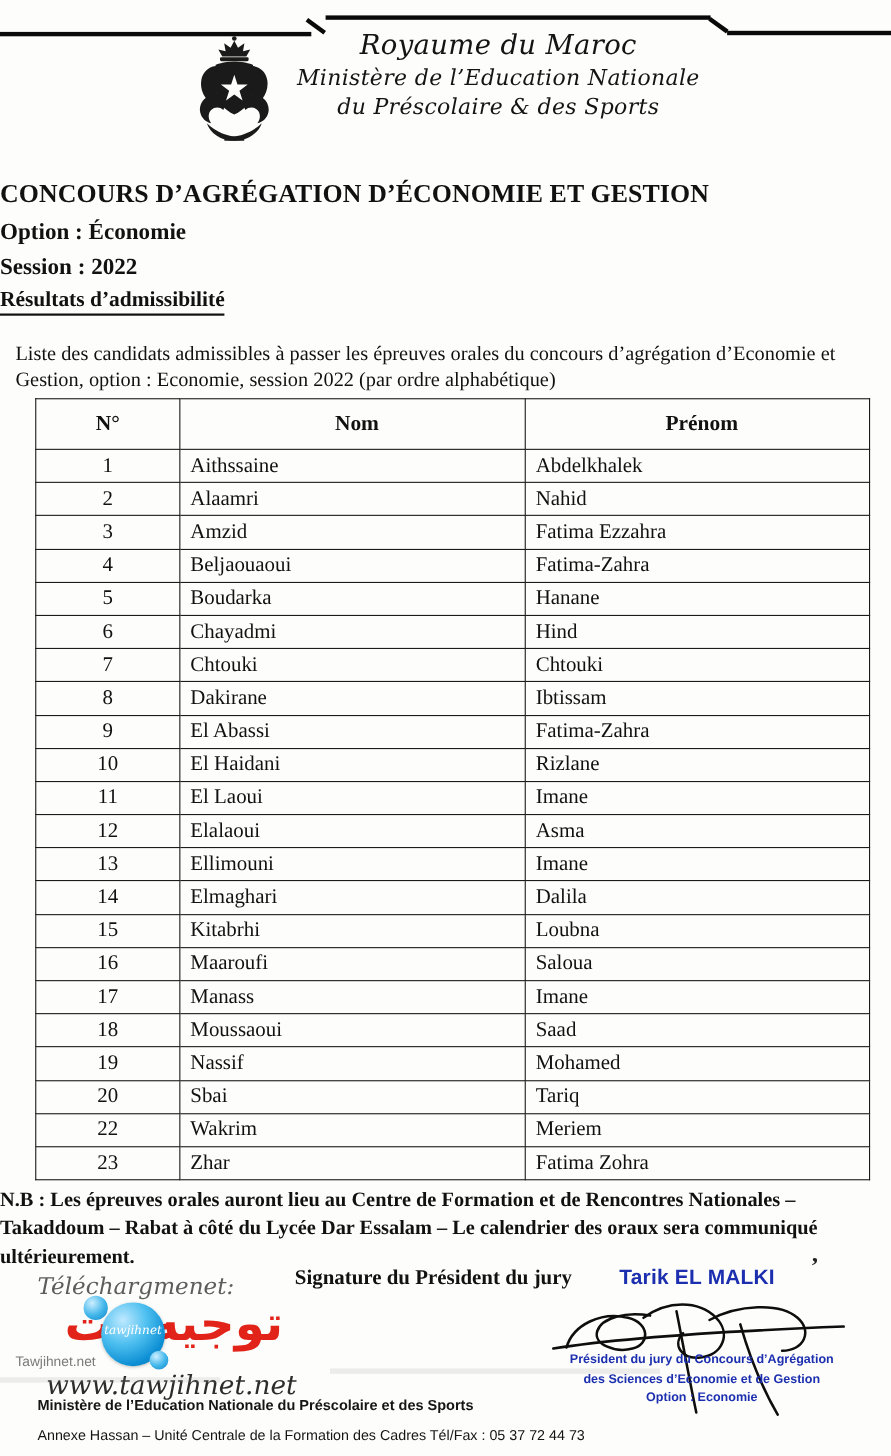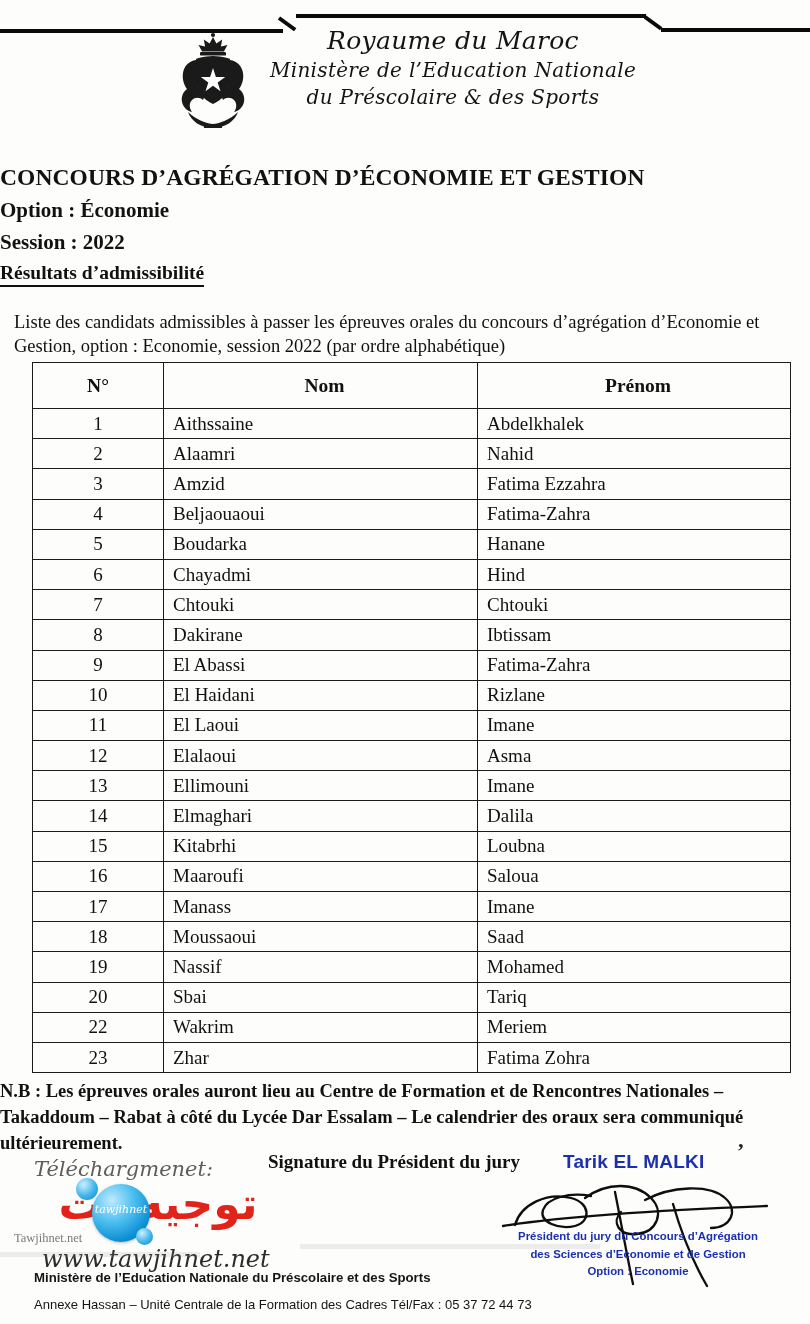--- a/index.html
+++ b/index.html
@@ -207,21 +207,21 @@
     background: radial-gradient(circle at 35% 30%, #cdefff, #3fb5ea 55%, #1383c4 100%);
   }
   .wm-dot-b {
     position: absolute; left: 136px; top: 1228px;
     width: 17px; height: 17px; border-radius: 50%;
     background: radial-gradient(circle at 35% 30%, #cdefff, #3fb5ea 55%, #1383c4 100%);
   }
   .wm-small {
     position: absolute;
     left: 14px; top: 1231px;
-    font-family: Liberation Serif, serif;
+    font-family: Liberation Sans, sans-serif;
     font-size: 12.5px;
     color: #7a7a7a;
   }
   .wm-url {
     position: absolute;
     left: 42px; top: 1245px;
     font-family: "DejaVu Serif", serif;
     font-style: italic;
     font-size: 24px;
     color: #2c2c2c;

